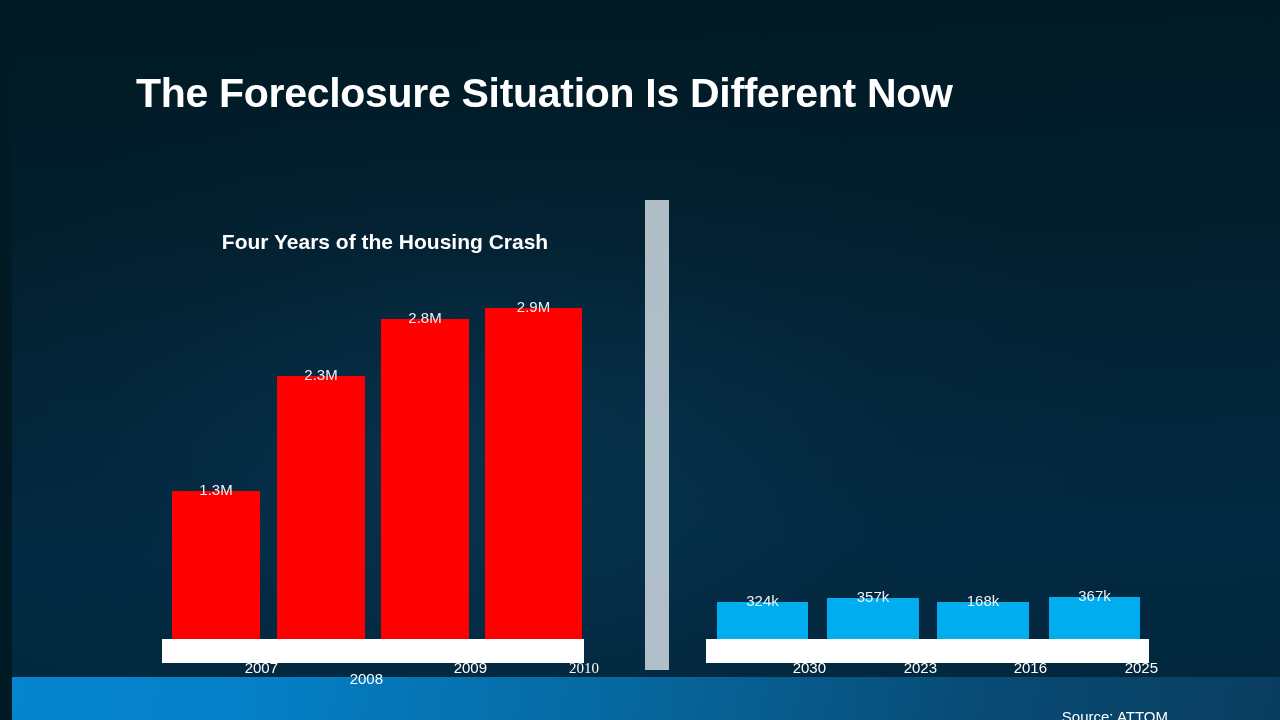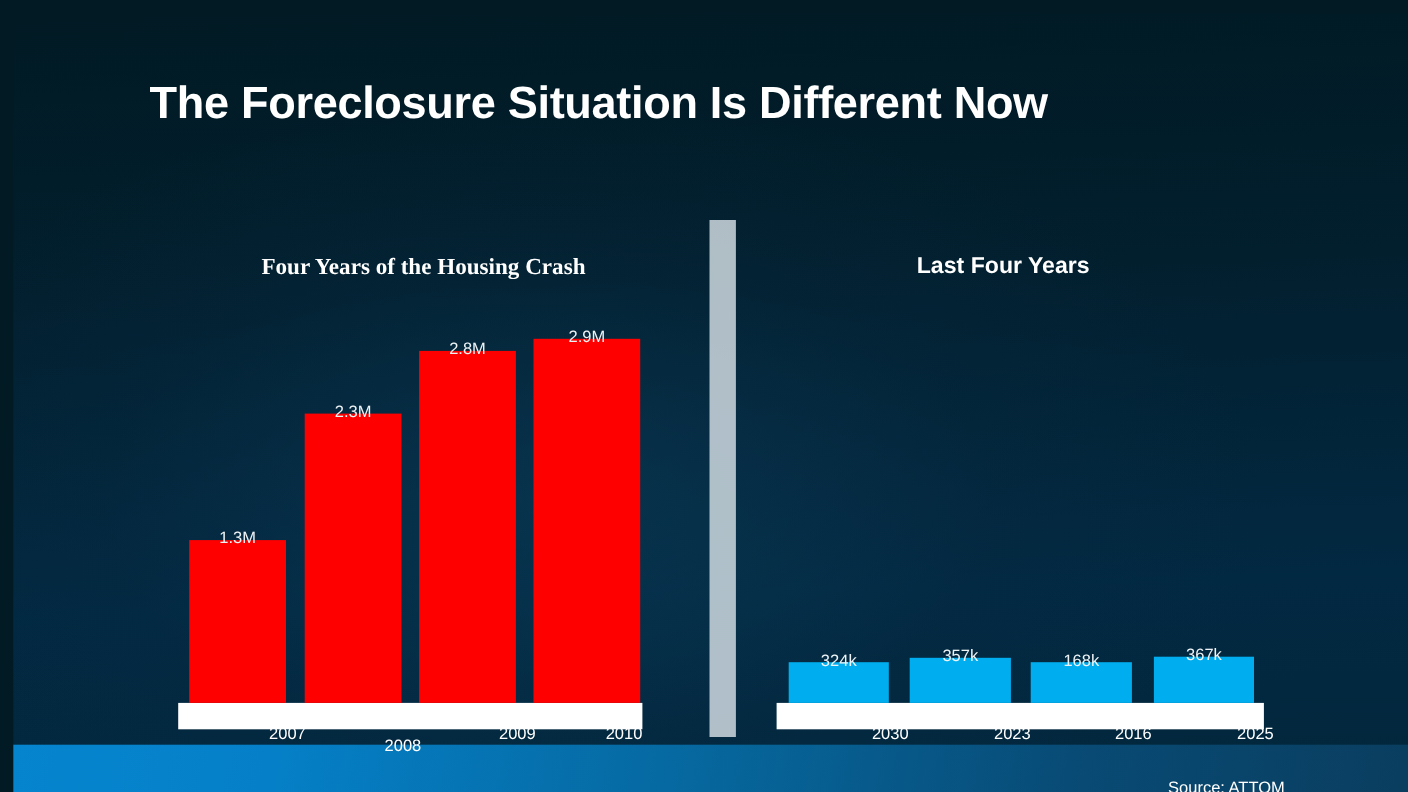--- a/index.html
+++ b/index.html
@@ -29,21 +29,21 @@
     font-size:25px; font-weight:normal; color:#f0f4f7;
     line-height:30px; white-space:nowrap;
   }
 
   
   .panel-heading {
     position:absolute; top:206px;
     font-size:21px; font-weight:bold; color:#ffffff;
     text-align:center; white-space:nowrap;
   }
-  #heading-left  { left:147px; width:452px;font-family:Liberation Serif, serif; }
+  #heading-left  { left:147px; width:452px; }
   #heading-right { left:700px; width:400px; }
 
   .divider {
     position:absolute; left:633px; top:188px;
     width:2px; height:470px;
     background:#cfd9e0; opacity:.85;
   }
 
   
   .plot { position:absolute; }
@@ -85,21 +85,20 @@
   }
 </style>
 </head>
 <body>
 
 <div id="slide">
 
   <div class="title">The Foreclosure Situation Is Different Now</div>
 
   <div class="panel-heading" id="heading-left">Four Years of the Housing Crash</div>
-  <div class="panel-heading" id="heading-right">Last Four Years</div>
 
   <div class="divider"></div>
 
   <div class="plot" id="plot-left"></div>
   <div class="plot" id="plot-right"></div>
 
   <div class="axis-line" id="axis-left"></div>
   <div class="axis-line" id="axis-right"></div>
 
   <div class="footer"></div>
@@ -109,21 +108,21 @@
     <div class="bar-value" style="left: 130px; width: 148px; top: 457px;">1.3M</div>
     <div class="cat-label" style="left: 130px; width: 148px;">2007</div>
     <div class="bar bar-red" style="left: 265px; width: 88px; top: 364px; height: 263px; bottom: auto; position: absolute;"></div>
     <div class="bar-value" style="left: 235px; width: 148px; top: 342px;">2.3M</div>
     <div class="cat-label" style="left: 235px; width: 148px; margin-top: 11px;">2008</div>
     <div class="bar bar-red" style="left: 369px; width: 88px; top: 307px; height: 320px; bottom: auto; position: absolute;"></div>
     <div class="bar-value" style="left: 339px; width: 148px; top: 285px;">2.8M</div>
     <div class="cat-label" style="left: 339px; width: 148px;">2009</div>
     <div class="bar bar-red" style="left: 473px; width: 97px; top: 296px; height: 331px; bottom: auto; position: absolute;"></div>
     <div class="bar-value" style="left: 443px; width: 157px; top: 274px;">2.9M</div>
-    <div class="cat-label" style="left: 427px; width: 157px;">2010</div>
+    <div class="cat-label" style="left: 442px; width: 157px; font-family: Liberation Serif, serif;">2010</div>
     <div class="bar bar-blue" style="left: 705px; width: 91px; top: 590px; height: 37px; bottom: auto; position: absolute;"></div>
     <div class="bar-value" style="left: 675px; width: 151px; top: 568px;">324k</div>
     <div class="cat-label" style="left: 675px; width: 151px;">2030</div>
     <div class="bar bar-blue" style="left: 815px; width: 92px; top: 586px; height: 41px; bottom: auto; position: absolute;"></div>
     <div class="bar-value" style="left: 785px; width: 152px; top: 564px;">357k</div>
     <div class="cat-label" style="left: 785px; width: 152px;">2023</div>
     <div class="bar bar-blue" style="left: 925px; width: 92px; top: 590px; height: 37px; bottom: auto; position: absolute;"></div>
     <div class="bar-value" style="left: 895px; width: 152px; top: 568px;">168k</div>
     <div class="cat-label" style="left: 895px; width: 152px;">2016</div>
     <div class="bar bar-blue" style="left: 1037px; width: 91px; top: 585px; height: 42px; bottom: auto; position: absolute;"></div>

